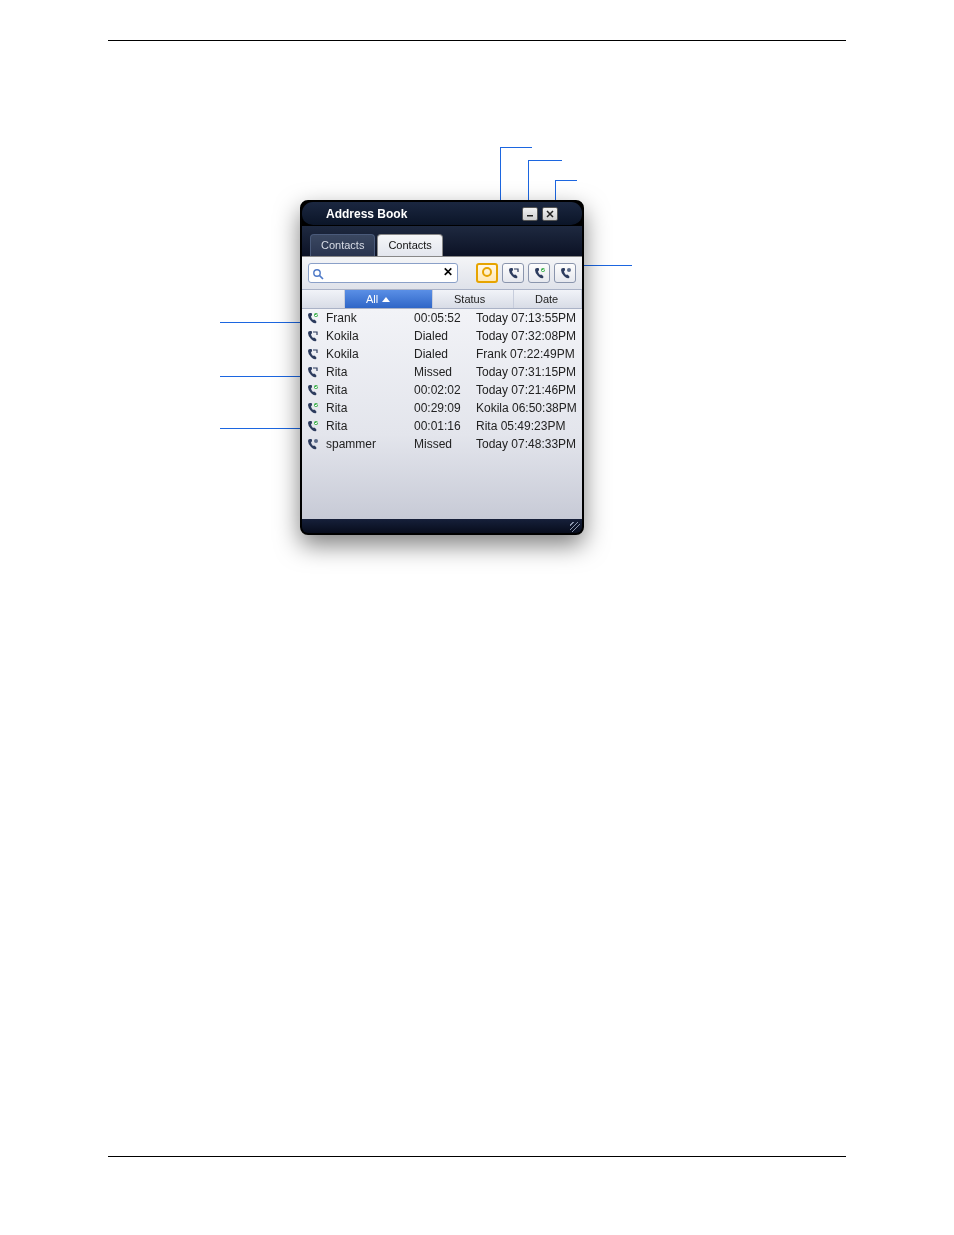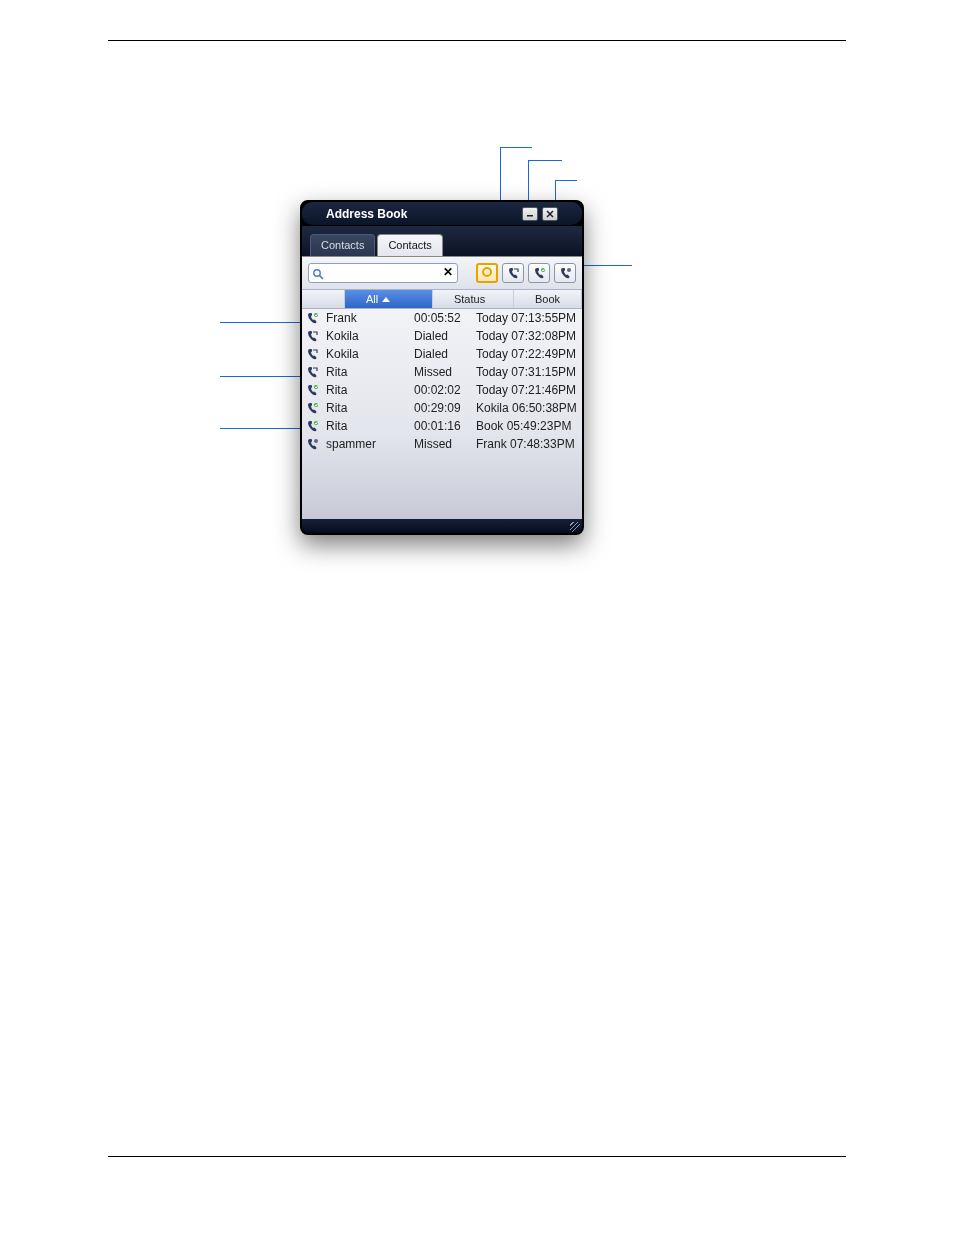--- a/index.html
+++ b/index.html
@@ -292,21 +292,21 @@
     <div class="headers">
       <div class="col col-icon"></div>
       <div class="col col-all sorted">
         <span>All</span>
         <span class="sort-caret"></span>
       </div>
       <div class="col col-status">
         <span>Status</span>
       </div>
       <div class="col col-date">
-        <span>Book</span>
+        <span>Date</span>
       </div>
     </div>
 
     <div class="list" id="list">
         <div class="row">
           <div class="c-icon">
             <svg class="phone-svg" width="14" height="12" viewBox="0 0 14 12">
               <path d="M3 3 Q3 1 5 1 L6 1 Q7 1 7 2 L7 3 Q7 4 6 4 Q6 6 8 8 Q9 7 10 8 L11 9 Q12 10 11 11 Q9 12 6 9 Q3 6 3 3 Z" fill="#2d3c5e"></path>
               <circle cx="11" cy="3" r="2" fill="#3cb04a"></circle>
               <path d="M10 3 L11 4 L12.3 2" fill="none" stroke="#fff" stroke-width="1"></path>
@@ -329,21 +329,21 @@
         </div>
         <div class="row">
           <div class="c-icon">
             <svg class="phone-svg" width="14" height="12" viewBox="0 0 14 12">
               <path d="M3 3 Q3 1 5 1 L6 1 Q7 1 7 2 L7 3 Q7 4 6 4 Q6 6 8 8 Q9 7 10 8 L11 9 Q12 10 11 11 Q9 12 6 9 Q3 6 3 3 Z" fill="#2d3c5e"></path>
               <path d="M8 2 L12 2 L12 5" fill="none" stroke="#2d3c5e" stroke-width="1.2"></path>
             </svg>
           </div>
           <div class="c-name">Kokila</div>
           <div class="c-status">Dialed</div>
-          <div class="c-date">Today 07:22:49PM</div>
+          <div class="c-date">Frank 07:22:49PM</div>
         </div>
         <div class="row">
           <div class="c-icon">
             <svg class="phone-svg" width="14" height="12" viewBox="0 0 14 12">
               <path d="M3 3 Q3 1 5 1 L6 1 Q7 1 7 2 L7 3 Q7 4 6 4 Q6 6 8 8 Q9 7 10 8 L11 9 Q12 10 11 11 Q9 12 6 9 Q3 6 3 3 Z" fill="#2d3c5e"></path>
               <path d="M8 2 L12 2 L12 5" fill="none" stroke="#2d3c5e" stroke-width="1.2"></path>
             </svg>
           </div>
           <div class="c-name">Rita</div>
           <div class="c-status">Missed</div>
@@ -376,32 +376,32 @@
         <div class="row">
           <div class="c-icon">
             <svg class="phone-svg" width="14" height="12" viewBox="0 0 14 12">
               <path d="M3 3 Q3 1 5 1 L6 1 Q7 1 7 2 L7 3 Q7 4 6 4 Q6 6 8 8 Q9 7 10 8 L11 9 Q12 10 11 11 Q9 12 6 9 Q3 6 3 3 Z" fill="#2d3c5e"></path>
               <circle cx="11" cy="3" r="2" fill="#3cb04a"></circle>
               <path d="M10 3 L11 4 L12.3 2" fill="none" stroke="#fff" stroke-width="1"></path>
             </svg>
           </div>
           <div class="c-name">Rita</div>
           <div class="c-status">00:01:16</div>
-          <div class="c-date">Book 05:49:23PM</div>
+          <div class="c-date">Rita 05:49:23PM</div>
         </div>
         <div class="row">
           <div class="c-icon">
             <svg class="phone-svg" width="14" height="12" viewBox="0 0 14 12">
               <path d="M3 3 Q3 1 5 1 L6 1 Q7 1 7 2 L7 3 Q7 4 6 4 Q6 6 8 8 Q9 7 10 8 L11 9 Q12 10 11 11 Q9 12 6 9 Q3 6 3 3 Z" fill="#2d3c5e"></path>
               <circle cx="11" cy="3" r="2" fill="#5a6a88"></circle>
             </svg>
           </div>
           <div class="c-name">spammer</div>
           <div class="c-status">Missed</div>
-          <div class="c-date">Frank 07:48:33PM</div>
+          <div class="c-date">Today 07:48:33PM</div>
         </div>
       </div>
 
     <div class="statusbar">
       <div class="resize-grip"></div>
     </div>
   </div>
 
 </div>
 

